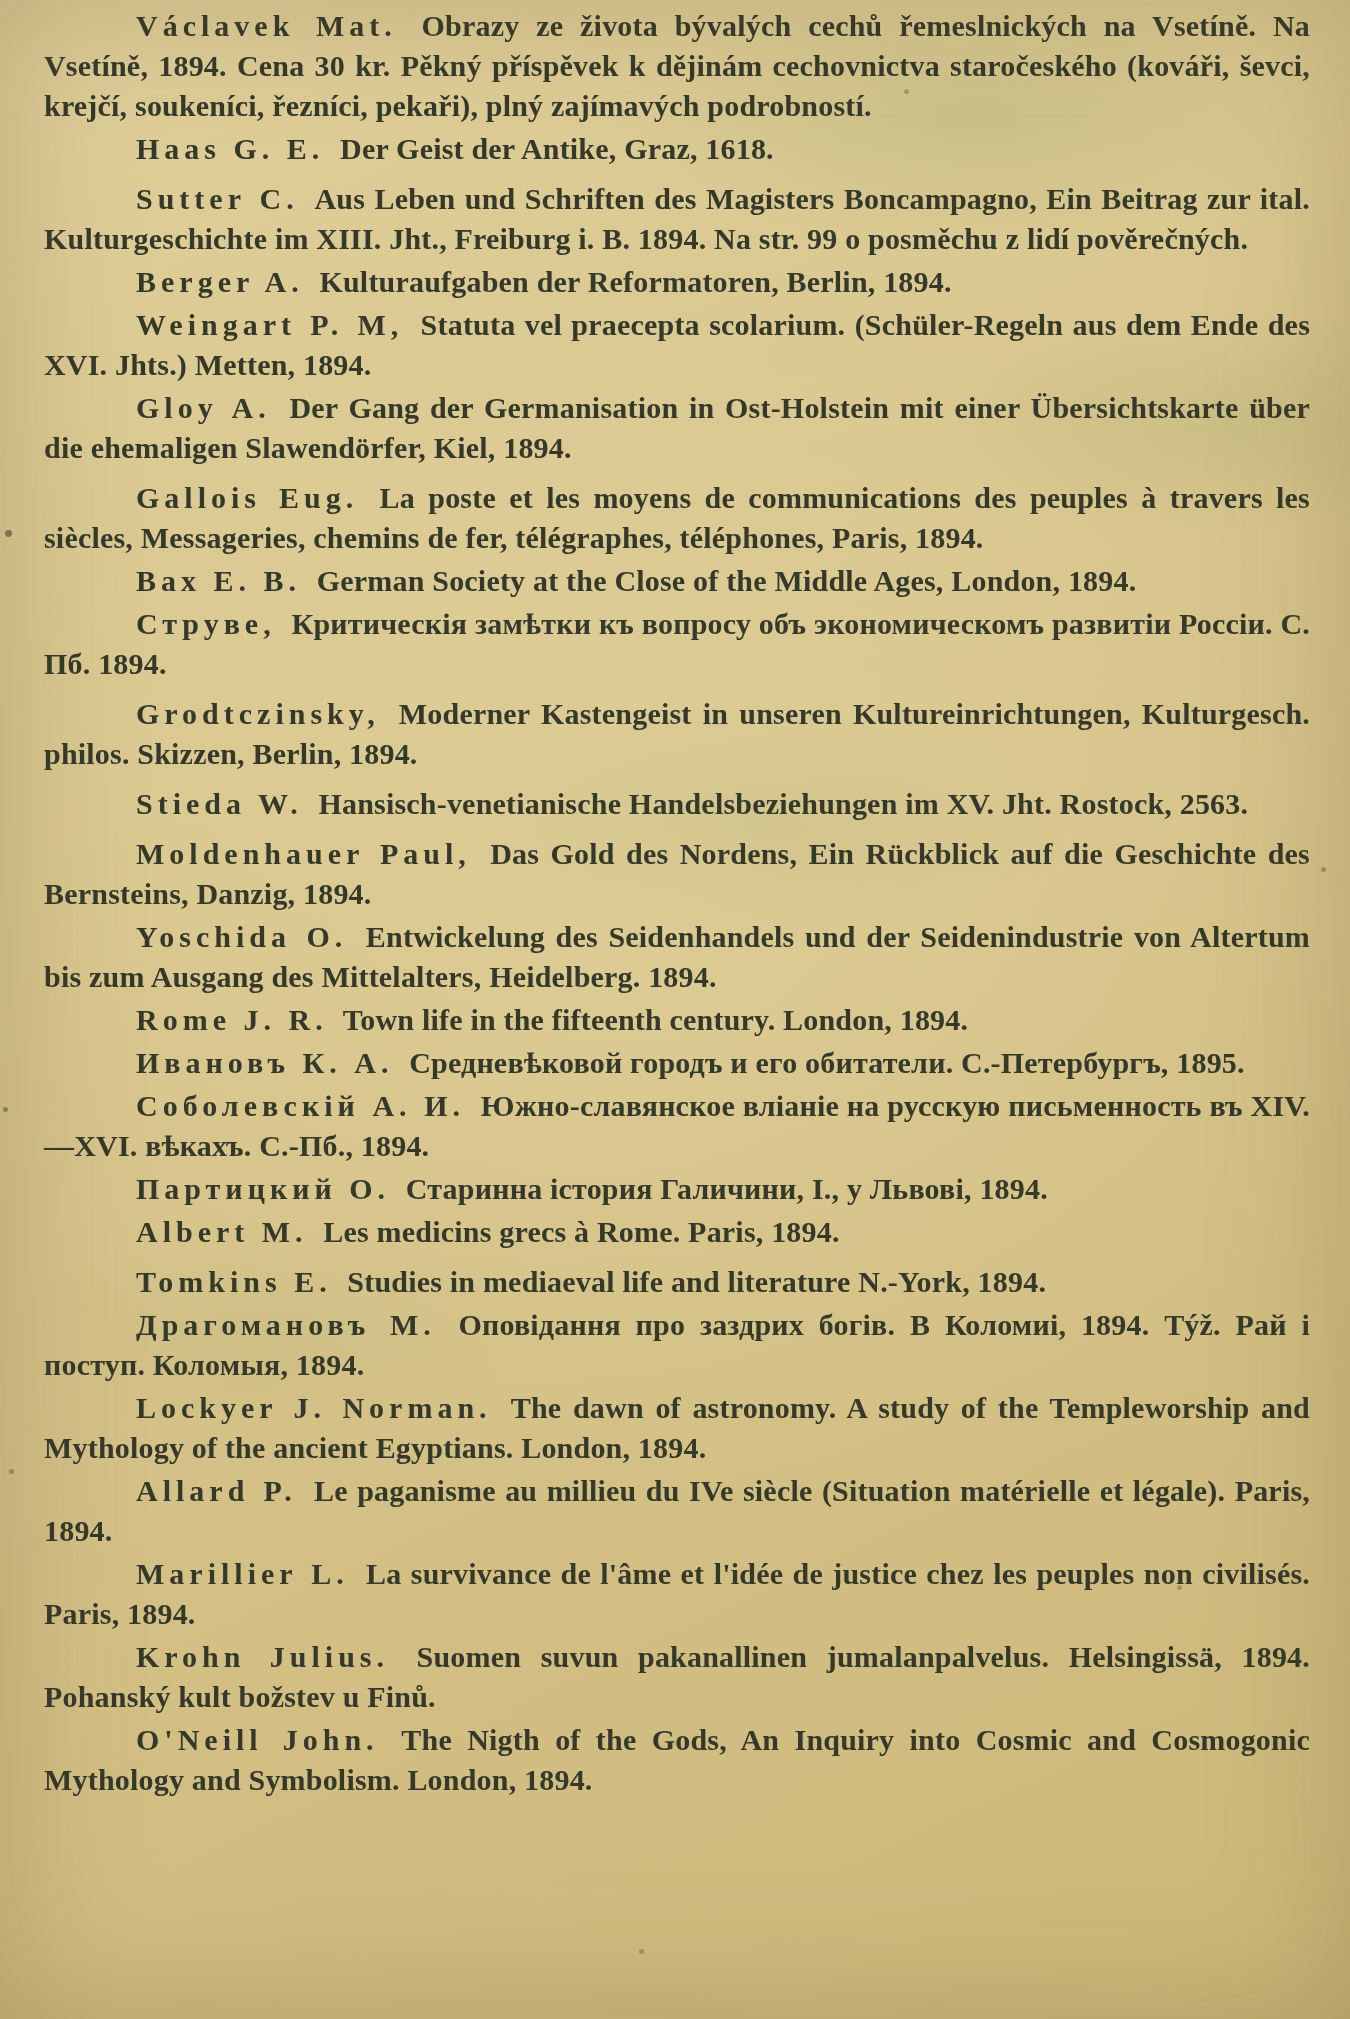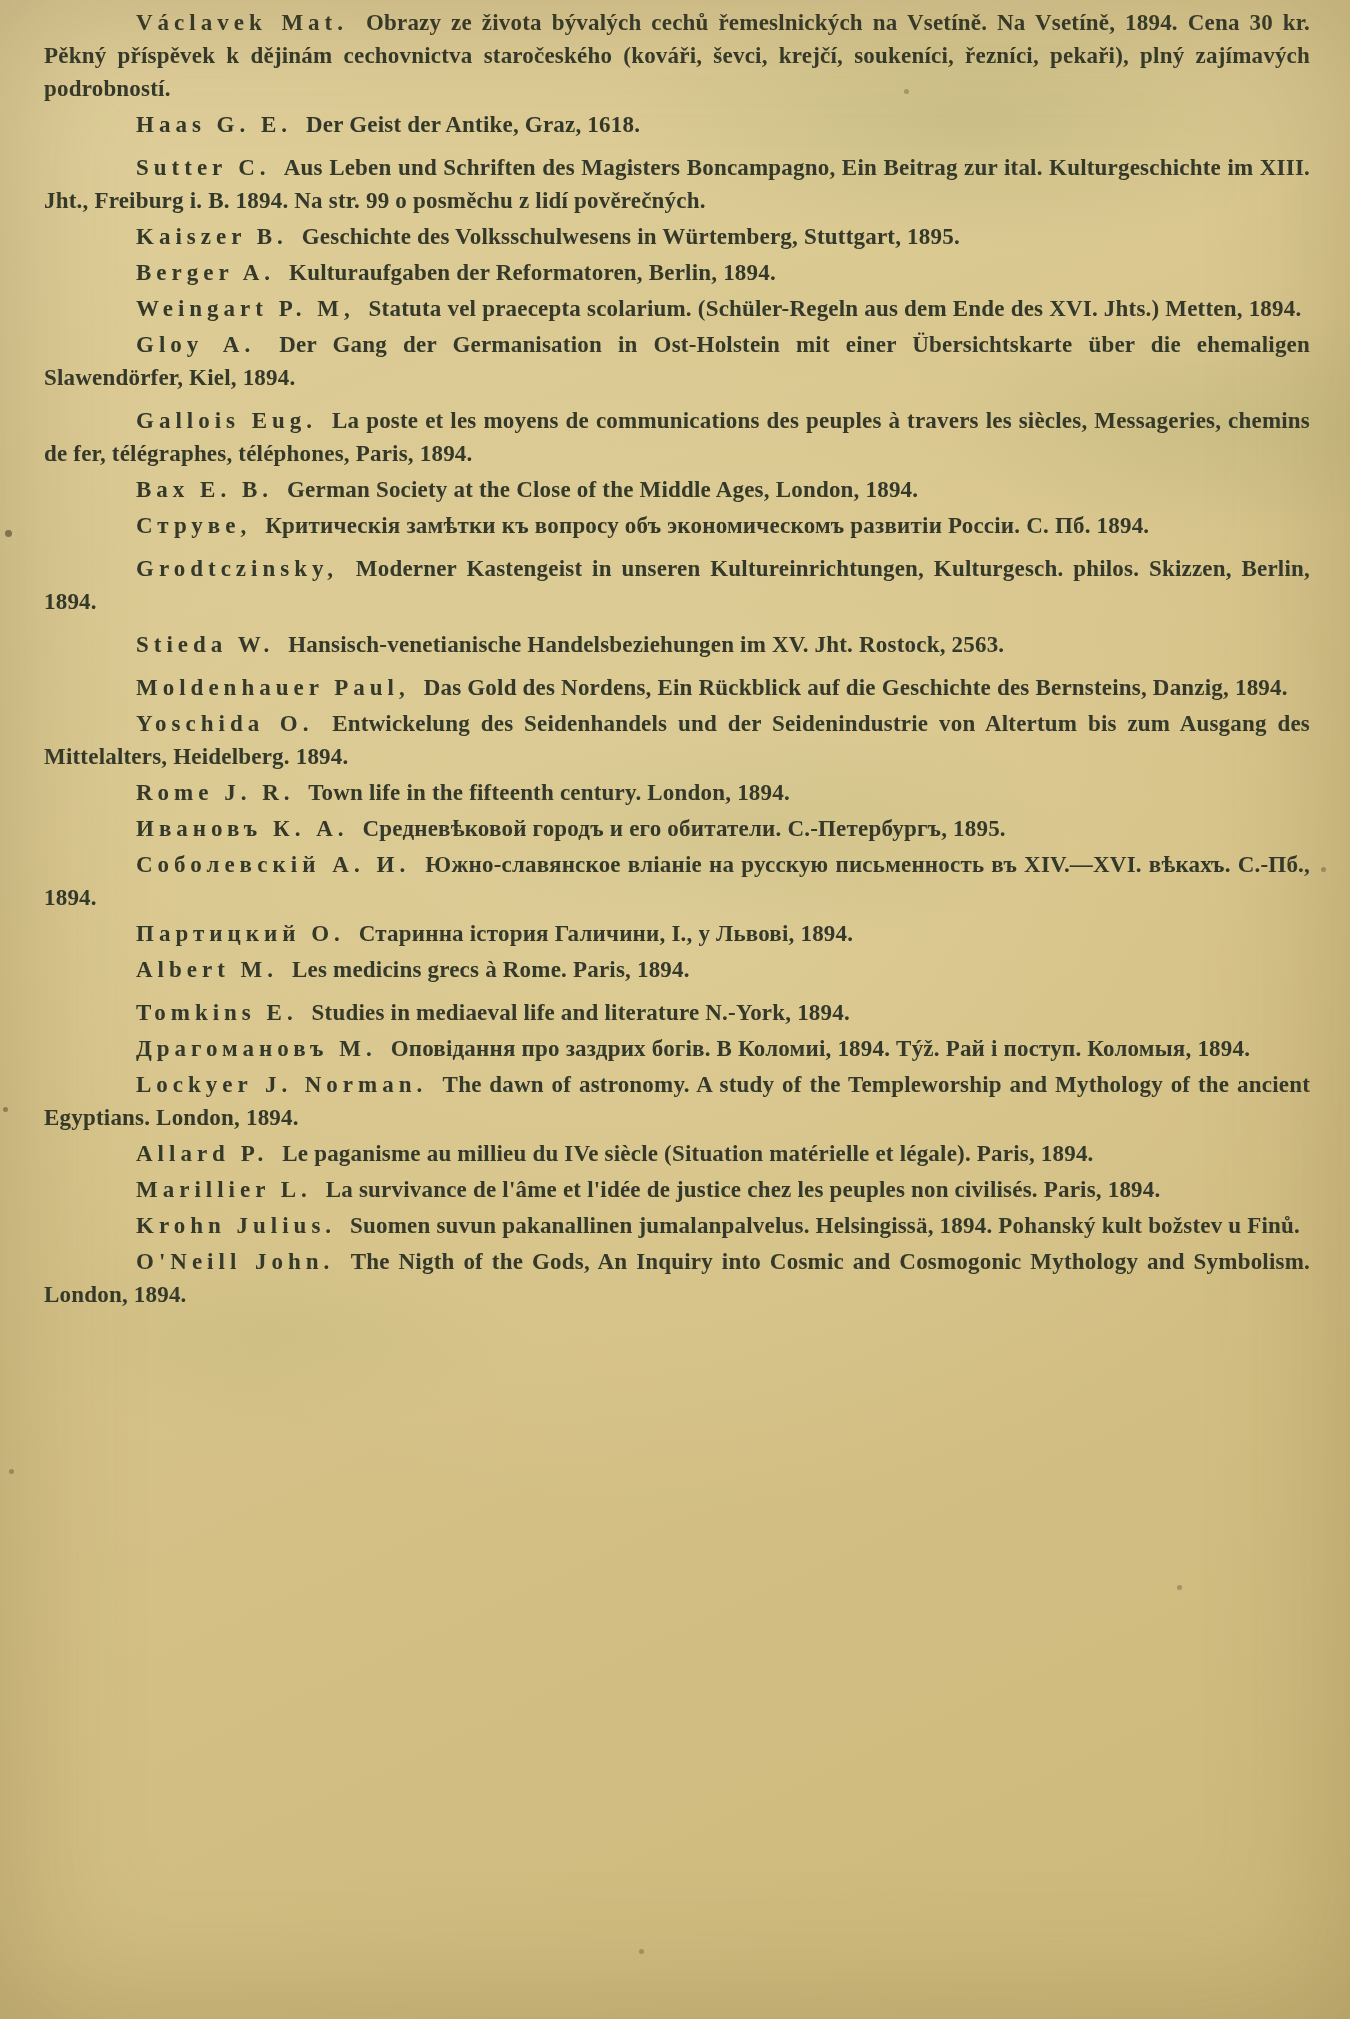--- a/index.html
+++ b/index.html
@@ -20,22 +20,22 @@
   }
   .page::after{
     content:"";position:absolute;inset:0;pointer-events:none;
     box-shadow:inset 0 0 140px rgba(96,78,34,.28);
   }
   .text-block{padding:6px 40px 0 44px;}
   p.entry{
     margin:0 0 3px 0;
     text-indent:92px;
     text-align:justify;
-    font-size:23px;
-    line-height:33px;
+    font-size:30px;
+    line-height:40px;
     letter-spacing:.2px;
   }
   p.entry.gap{margin-top:10px;}
   .author{letter-spacing:5px;padding-right:8px;}
   .specks{position:absolute;top:0;left:0;width:3px;height:3px;border-radius:50%;
     background:transparent;pointer-events:none;
     box-shadow:
       7px 532px 0 2px rgba(60,55,35,.55),
       4px 1108px 0 1px rgba(60,55,35,.45),
       10px 1470px 0 1px rgba(60,55,35,.35),
@@ -51,21 +51,20 @@
 <div class="page">
   <div class="specks"></div>
   <div class="text-block">
   <p class="entry"><span class="author">Václavek Mat.</span><span class="rest"> Obrazy ze života bývalých cechů řemeslnických na Vsetíně. Na Vsetíně, 1894. Cena 30 kr. Pěkný příspěvek k dějinám cechovnictva staročeského (kováři, ševci, krejčí, soukeníci, řezníci, pekaři), plný zajímavých podrobností.</span></p>
 
 
   <p class="entry"><span class="author">Haas G. E.</span><span class="rest"> Der Geist der Antike, Graz, 1618.</span></p>
 
   <p class="entry gap"><span class="author">Sutter C.</span><span class="rest"> Aus Leben und Schriften des Magisters Boncampagno, Ein Beitrag zur ital. Kulturgeschichte im XIII. Jht., Freiburg i. B. 1894. Na str. 99 o posměchu z lidí pověrečných.</span></p>
 
-  <p class="entry"><span class="author">Kaiszer B.</span><span class="rest"> Geschichte des Volksschulwesens in Würtemberg, Stuttgart, 1895.</span></p>
 
   <p class="entry"><span class="author">Berger A.</span><span class="rest"> Kulturaufgaben der Reformatoren, Berlin, 1894.</span></p>
 
   <p class="entry"><span class="author">Weingart P. M,</span><span class="rest"> Statuta vel praecepta scolarium. (Schüler-Regeln aus dem Ende des XVI. Jhts.) Metten, 1894.</span></p>
 
 
   <p class="entry"><span class="author">Gloy A.</span><span class="rest"> Der Gang der Germanisation in Ost-Holstein mit einer Übersichtskarte über die ehemaligen Slawendörfer, Kiel, 1894.</span></p>
 
   <p class="entry gap"><span class="author">Gallois Eug.</span><span class="rest"> La poste et les moyens de communications des peuples à travers les siècles, Messageries, chemins de fer, télégraphes, téléphones, Paris, 1894.</span></p>
 

